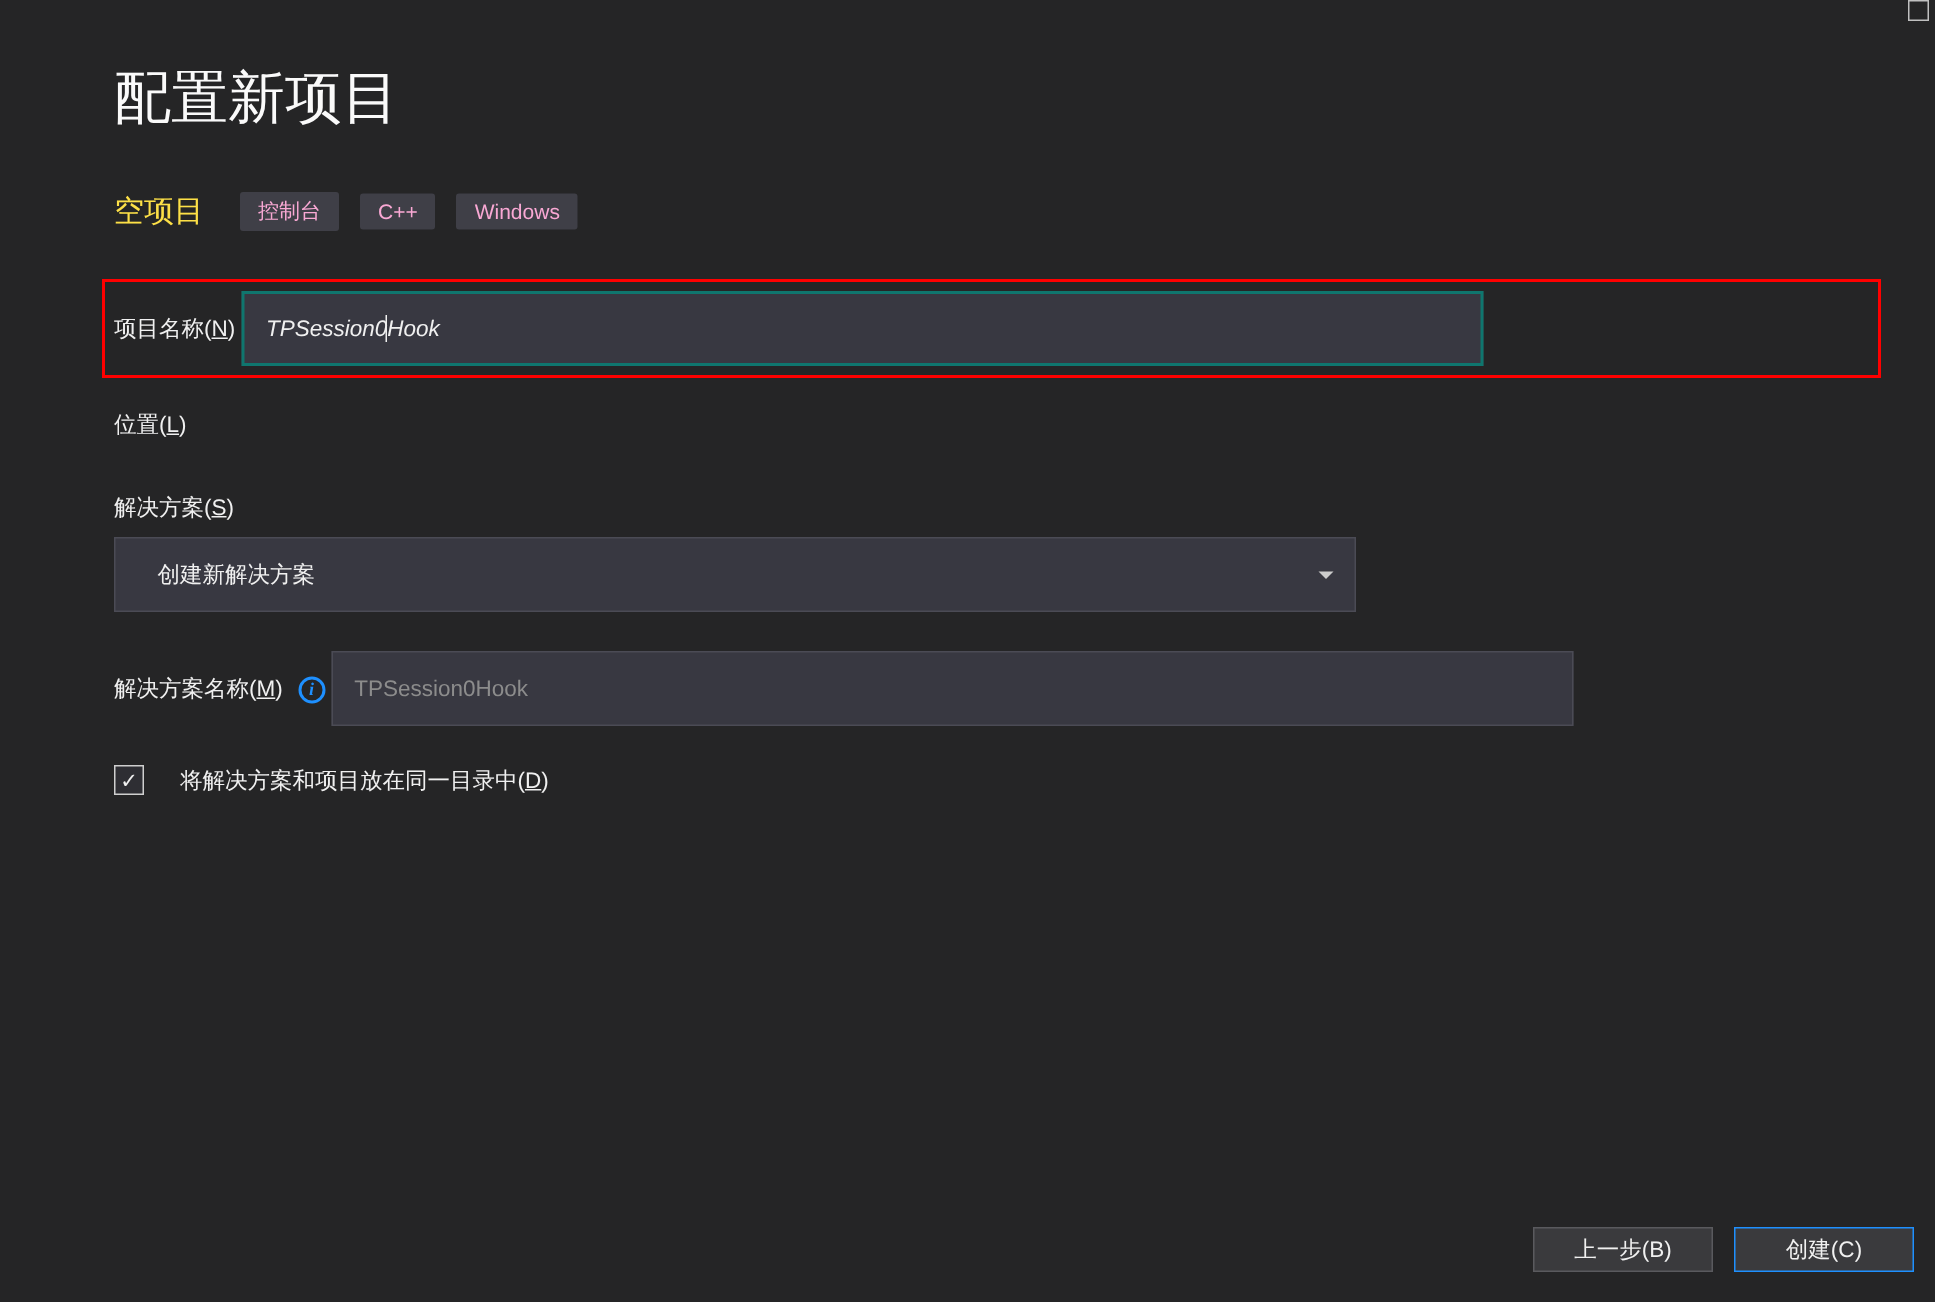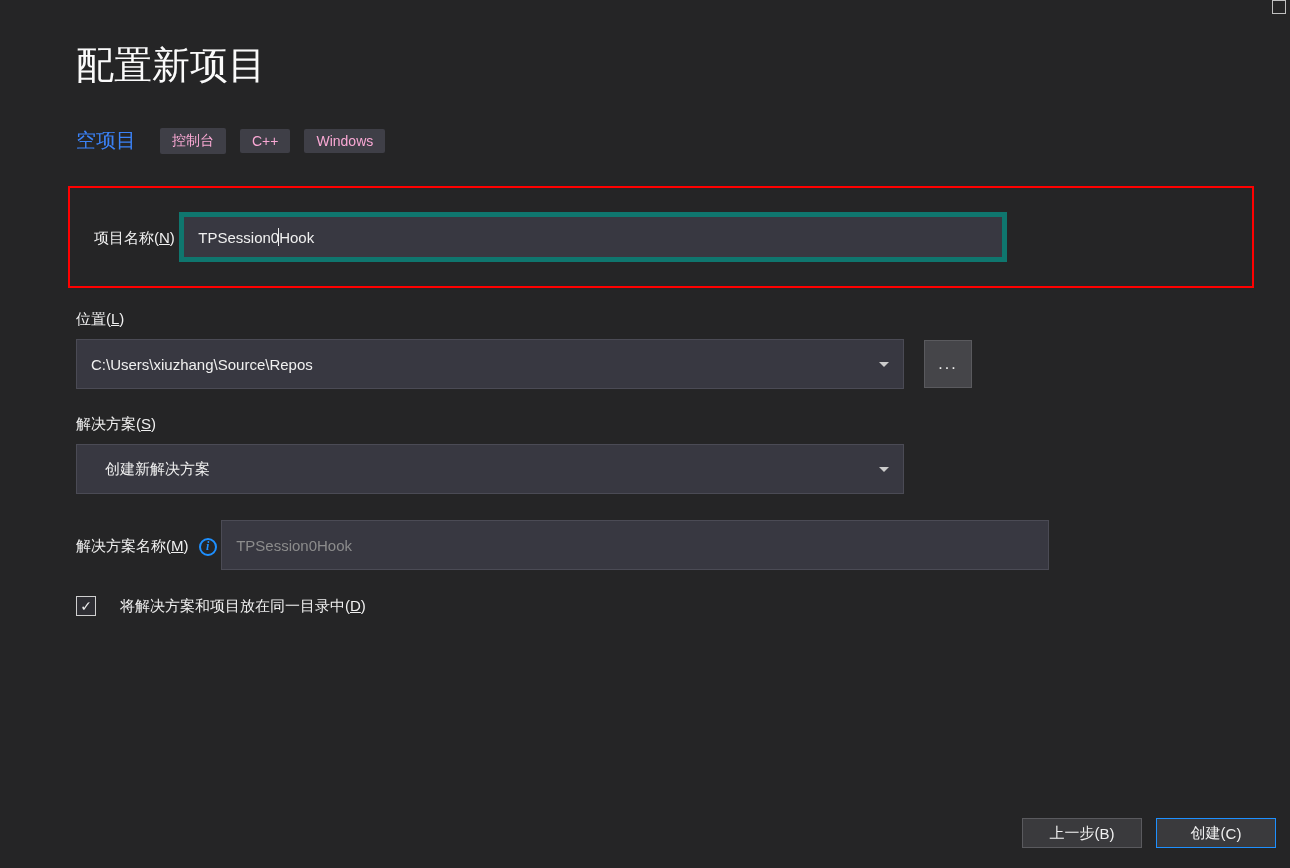--- a/index.html
+++ b/index.html
@@ -26,56 +26,56 @@
     margin-bottom: 36px;
   }
   .subtitle-row {
     display: flex;
     align-items: center;
     gap: 14px;
     margin-bottom: 40px;
   }
   .subtitle-row .subtitle {
     font-size: 20px;
-    color: #3b82f6;
+    color: #fde047;
     margin-right: 10px;
   }
   .tag {
     background: #3f3f47;
     color: #f9a8d4;
     font-size: 14px;
     padding: 4px 12px;
     border-radius: 2px;
   }
   .field { margin-bottom: 26px; }
   .field-label {
     font-size: 15px;
     color: #f0f0f0;
     display: inline-block;
     margin-bottom: 10px;
   }
   .field-label .ul { text-decoration: underline; }
   .highlight-box {
     border: 2px solid #ff0000;
-    padding: 24px;
+    padding: 6px;
     margin: -8px -8px 22px -8px;
   }
   .input {
     width: 828px;
     height: 50px;
     background: #383841;
     border: 1px solid #4b4b55;
     color: #f0f0f0;
     font-size: 15px;
     padding: 0 14px;
     outline: none;
     display: inline-flex;
     align-items: center;
   }
-  .input.focused { border: 5px solid #0f766e; }
+  .input.focused { border: 2px solid #0f766e; font-style: italic; }
   .input.readonly { color: #8c8c8c; }
   .cursor {
     display: inline-block;
     width: 1px;
     height: 18px;
     background: #f0f0f0;
     vertical-align: middle;
     margin-left: -1px;
   }
   .select {
@@ -213,27 +213,20 @@
           <span class="cursor"></span>
           <span>Hook</span>
       </div>
     </div>
   </div>
 
   <div class="field">
     <label class="field-label">
       <span>位置(</span><span class="ul">L</span><span>)</span>
     </label>
-    <div class="loc-row">
-      <div class="select">
-        <span>C:\Users\xiuzhang\Source\Repos</span>
-        <span class="caret"></span>
-      </div>
-      <div class="browse-btn">...</div>
-    </div>
   </div>
 
   <div class="field">
     <label class="field-label">
       <span>解决方案(</span><span class="ul">S</span><span>)</span>
     </label>
     <div class="select narrow">
       <span>创建新解决方案</span>
       <span class="caret"></span>
     </div>

